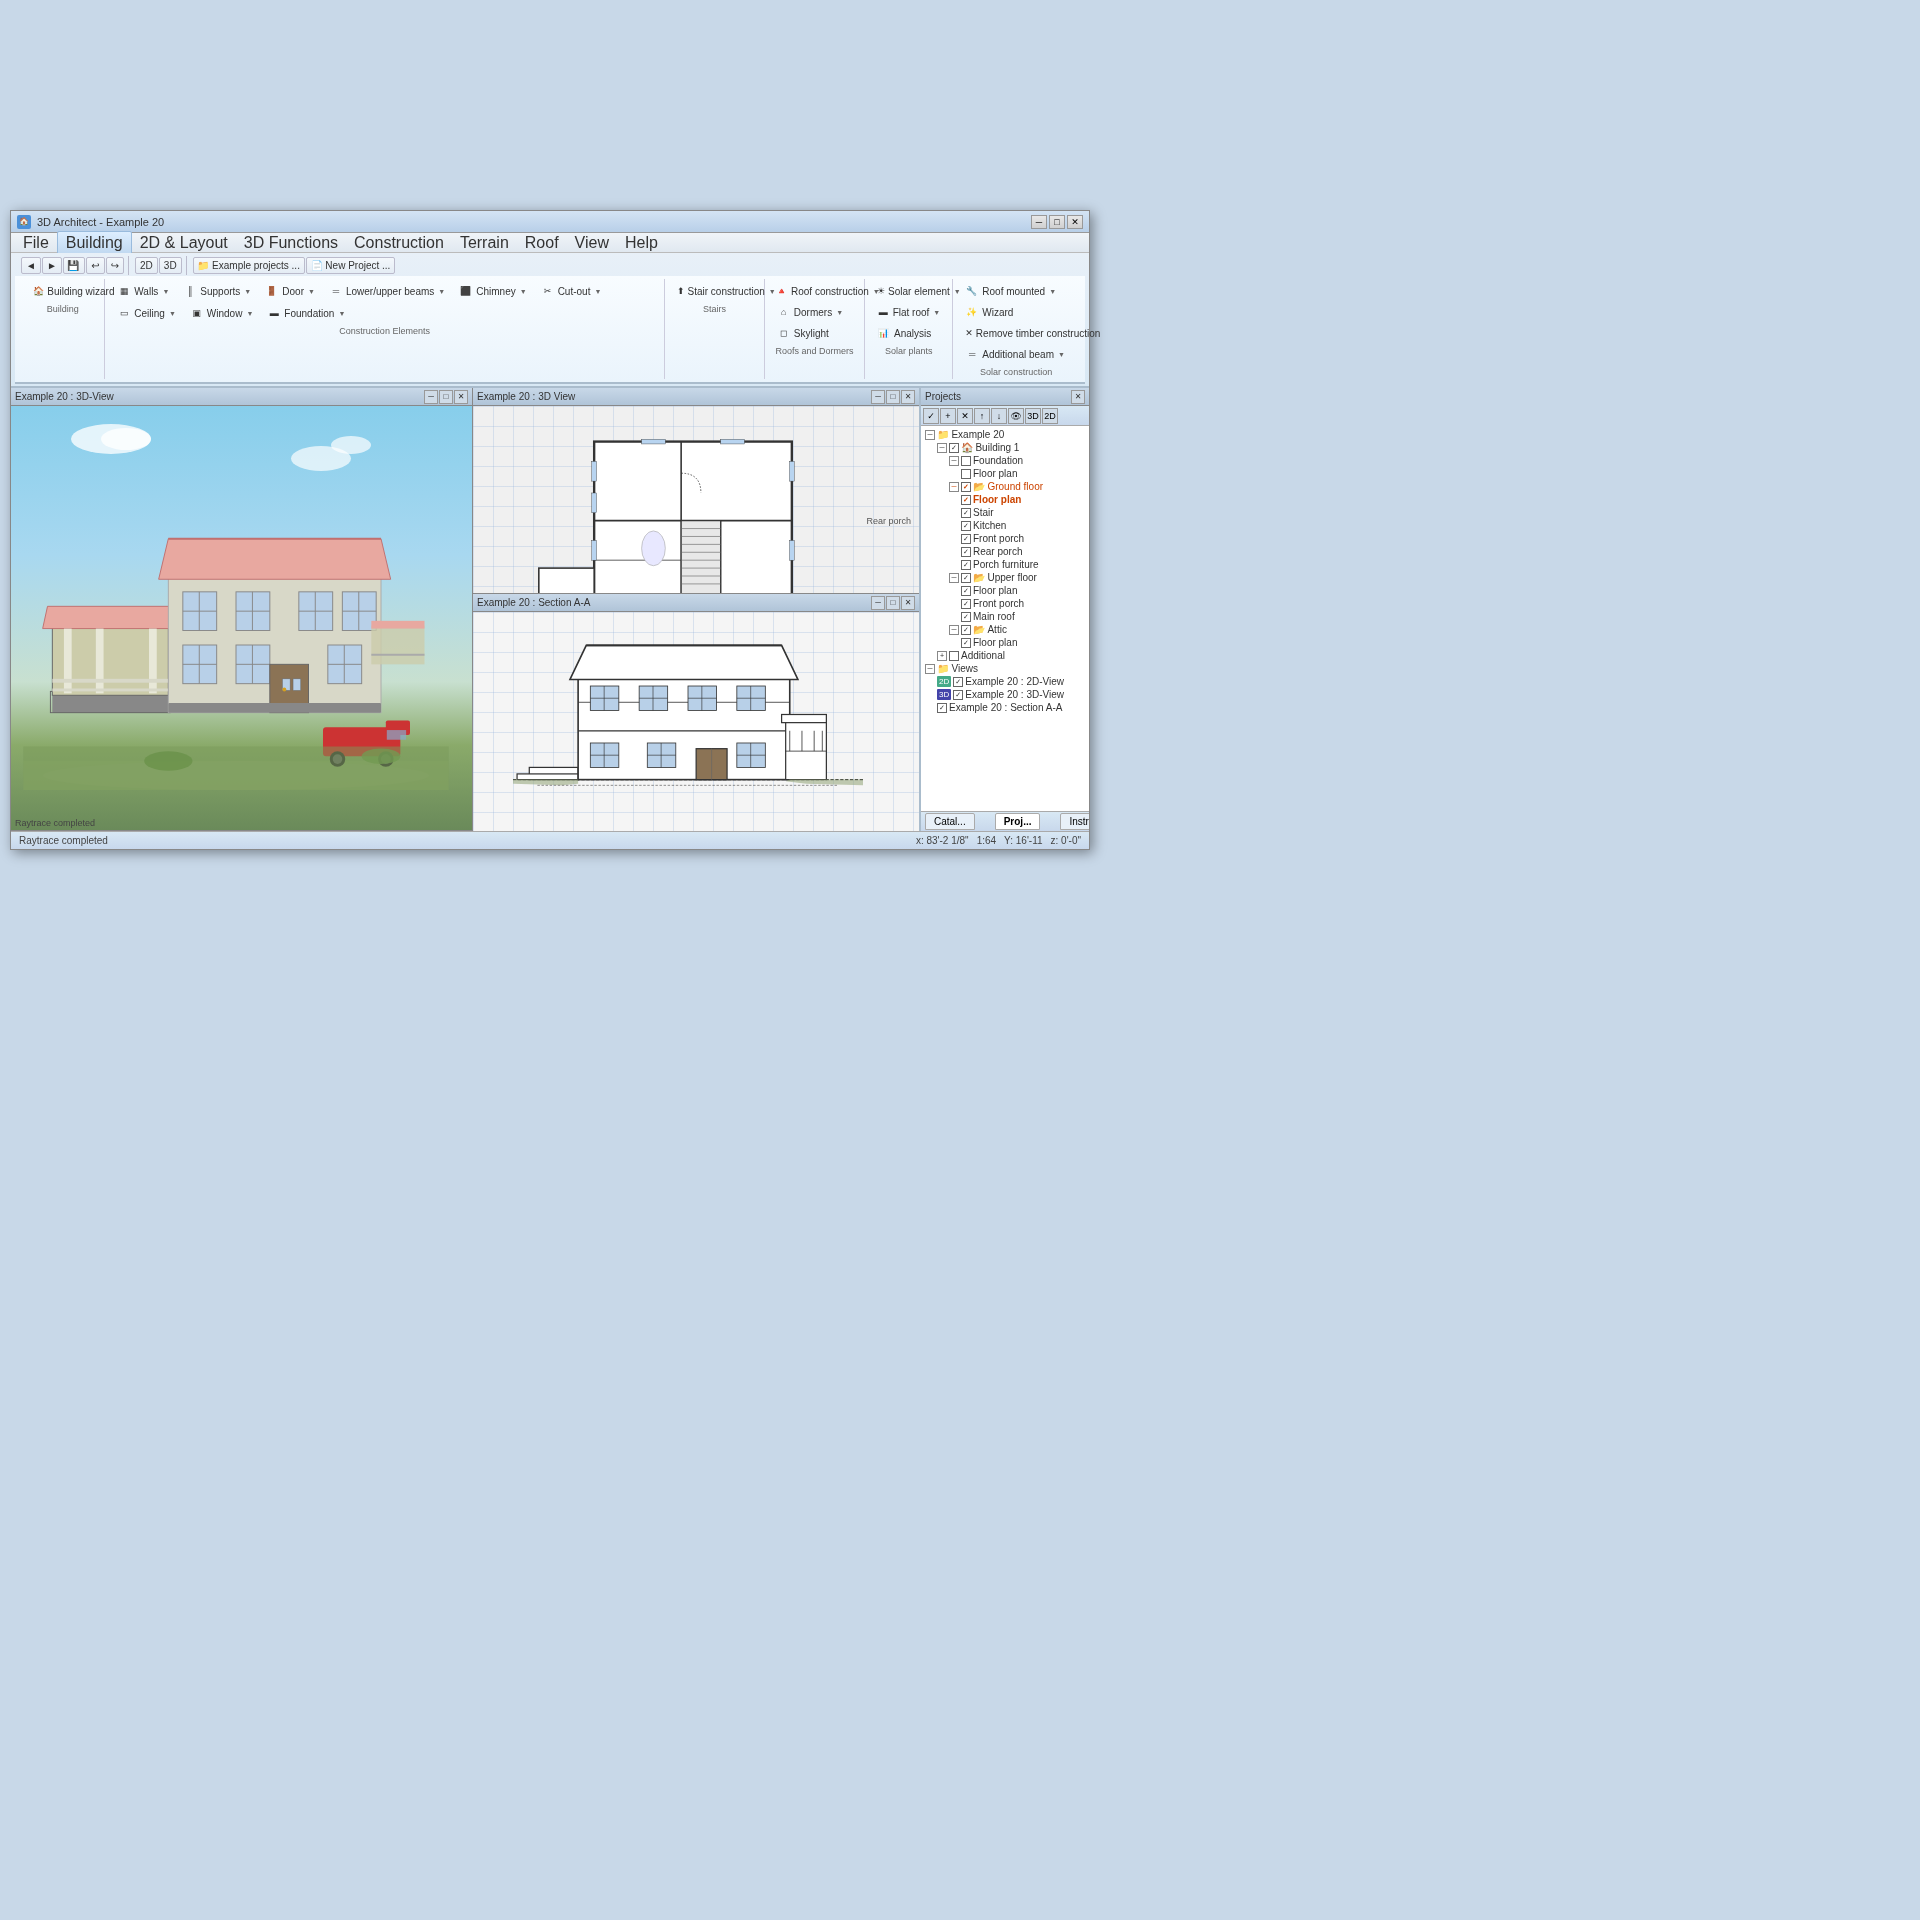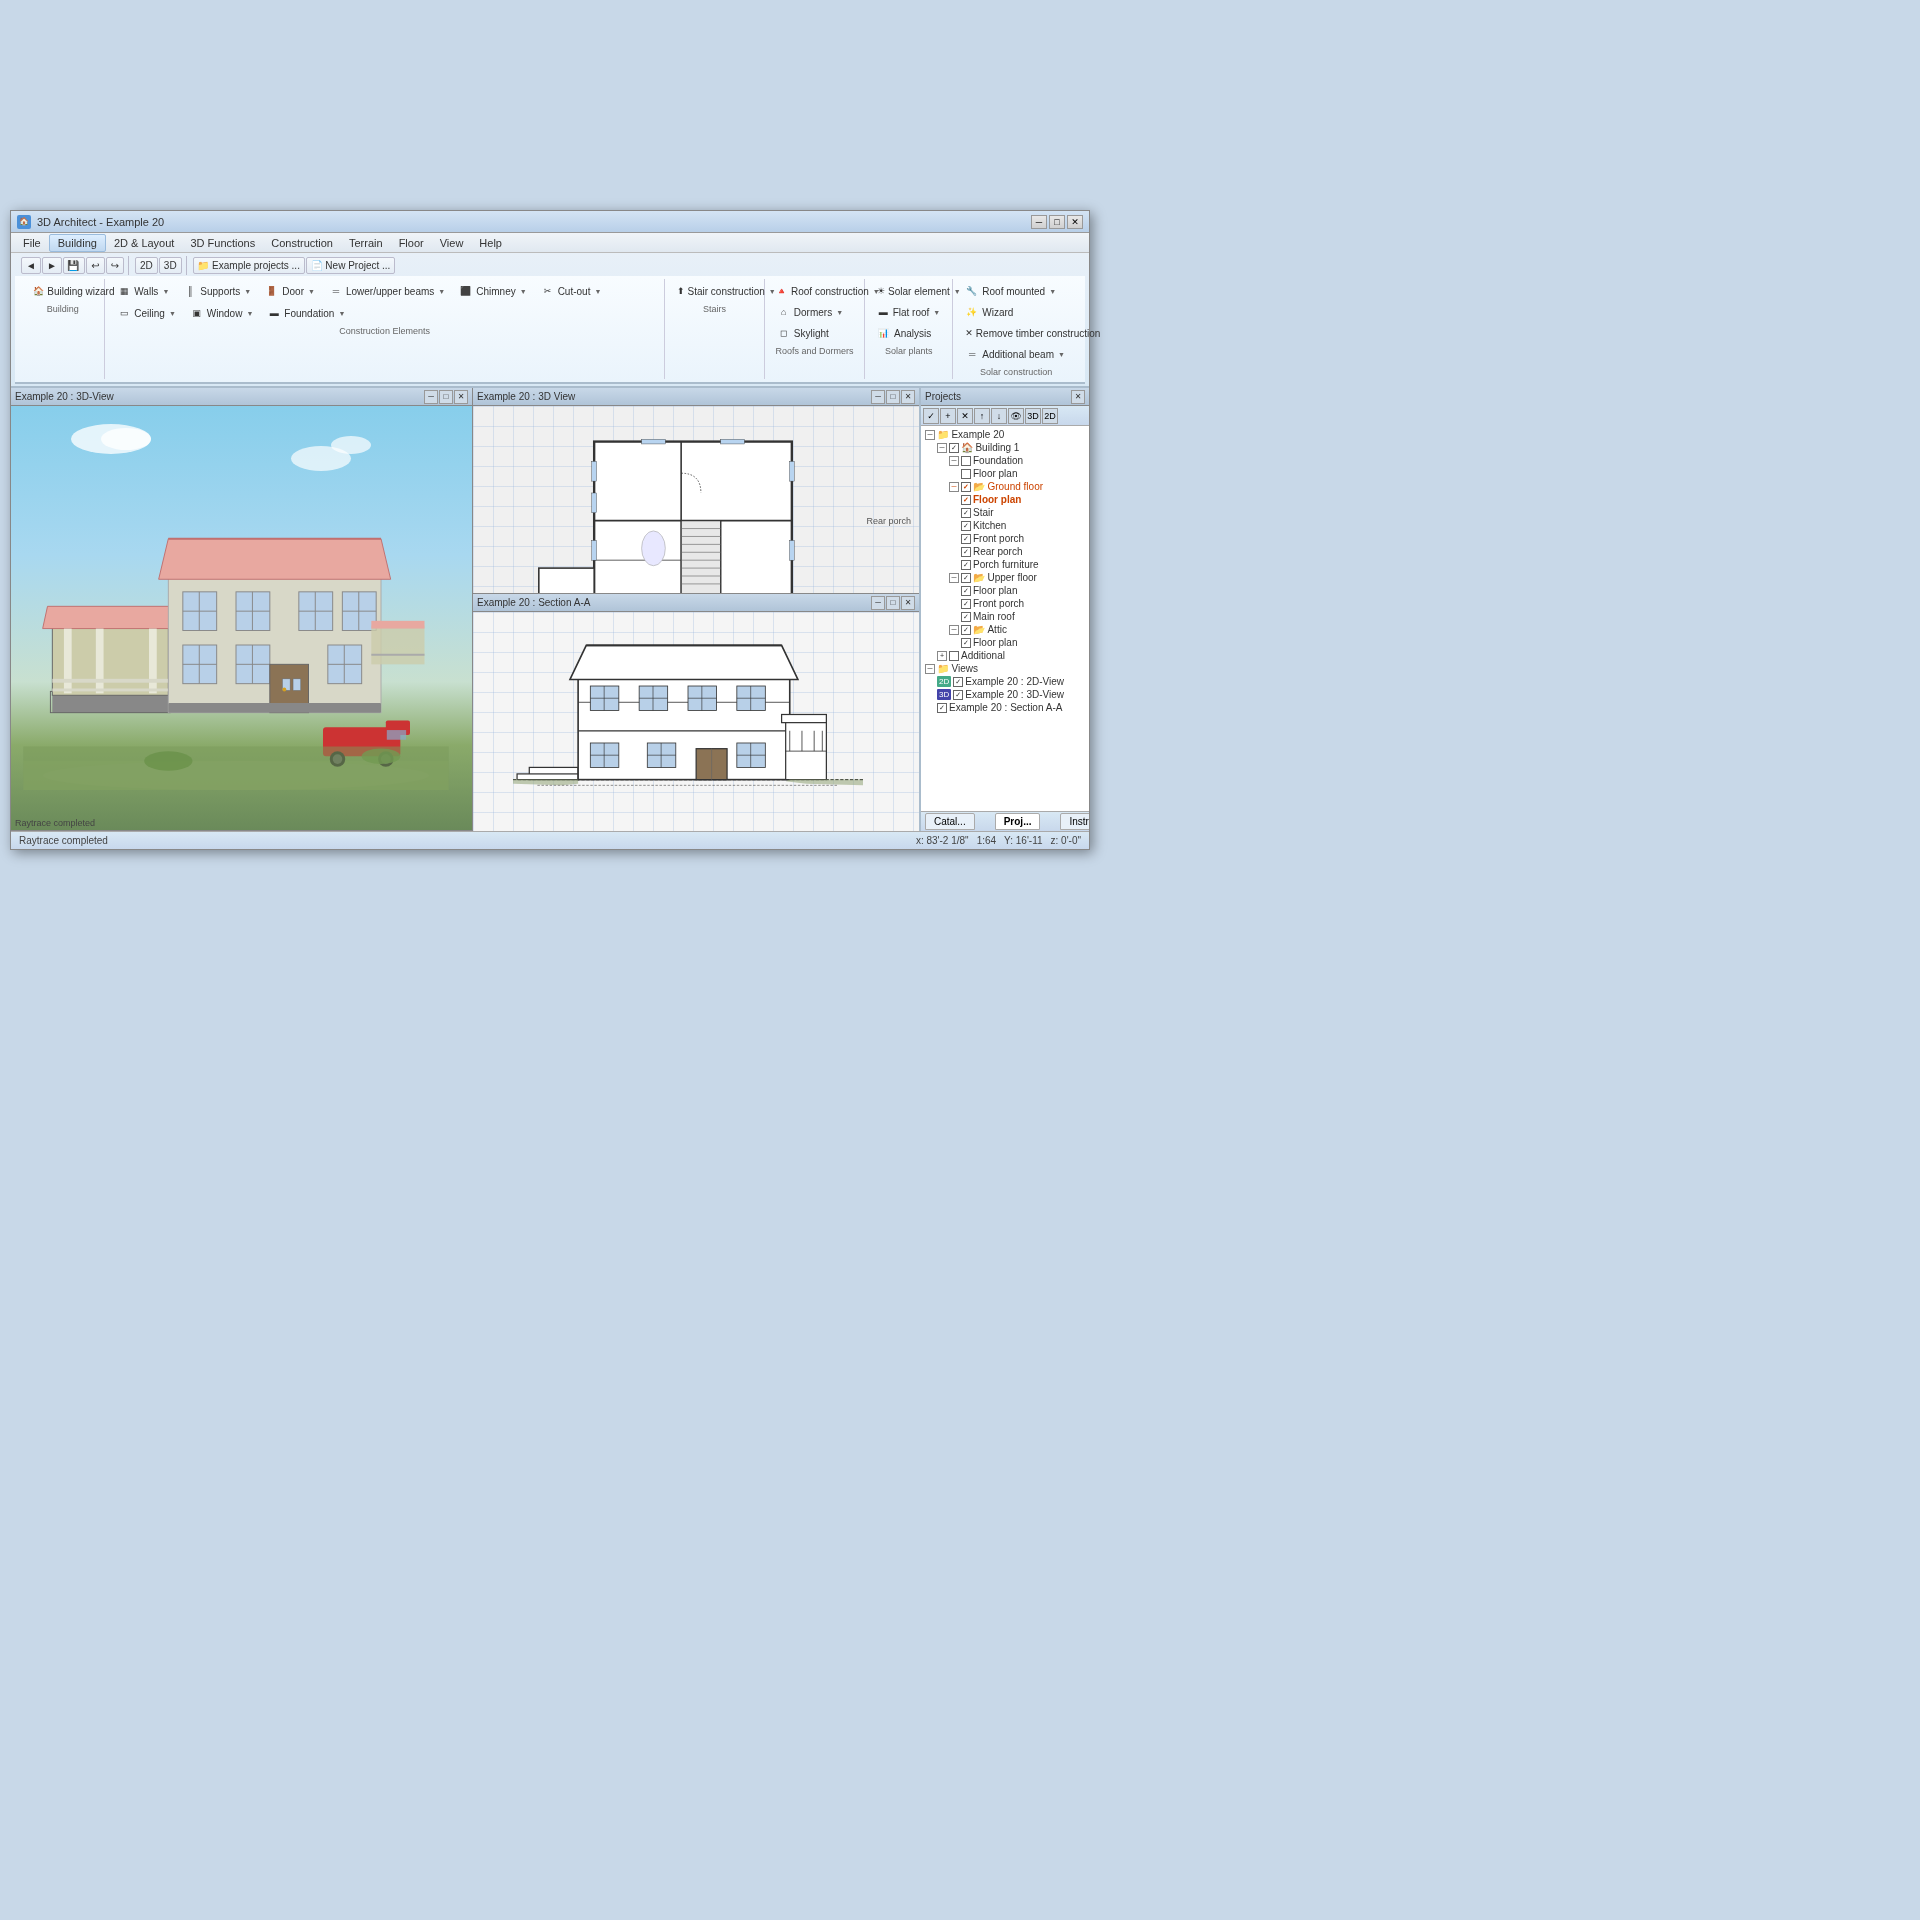--- a/index.html
+++ b/index.html
@@ -62,21 +62,21 @@
     .menu-bar {
       height: 20px;
       background: linear-gradient(to bottom, #f0f4f8, #e0e8f0);
       border-bottom: 1px solid #bbb;
       display: flex;
       align-items: center;
       padding: 0 4px;
     }
     .menu-item {
       padding: 2px 8px;
-      font-size: 11px;
+      font-size: 16px;
       color: #333;
       cursor: pointer;
       border-radius: 2px;
     }
     .menu-item.active {
       background: linear-gradient(to bottom, #ddeeff, #c0d8f0);
       border: 1px solid #99bbdd;
     }
 
     
@@ -413,21 +413,21 @@
     </div>
   </div>
 
   <div class="menu-bar">
     <div class="menu-item">File</div>
     <div class="menu-item active">Building</div>
     <div class="menu-item">2D &amp; Layout</div>
     <div class="menu-item">3D Functions</div>
     <div class="menu-item">Construction</div>
     <div class="menu-item">Terrain</div>
-    <div class="menu-item">Floor</div>
+    <div class="menu-item">Roof</div>
     <div class="menu-item">View</div>
     <div class="menu-item">Help</div>
   </div>
 
   <div class="toolbar-area">
 
     <div class="toolbar-row">
       <div class="tb-group">
         <div class="tb-icon-btn">◄</div>
         <div class="tb-icon-btn">►</div>

